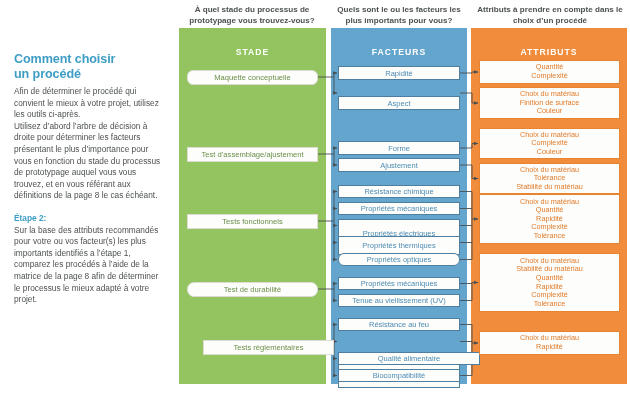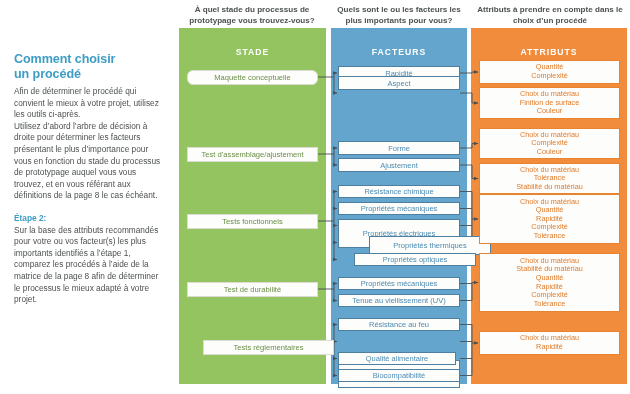--- a/index.html
+++ b/index.html
@@ -217,66 +217,66 @@
   <div id="box-layer">
       <div class="box box-stade" style="left: 187px; width: 131px; top: 69.5px; height: 15px; border-radius: 6px;">
         <span>Maquette conceptuelle</span>
       </div>
       <div class="box box-stade" style="left: 187px; width: 131px; top: 146.5px; height: 15px;">
         <span>Test d’assemblage/ajustement</span>
       </div>
       <div class="box box-stade" style="left: 187px; width: 131px; top: 213.5px; height: 15px;">
         <span>Tests fonctionnels</span>
       </div>
-      <div class="box box-stade" style="left: 187px; width: 131px; top: 281.5px; height: 15px;">
+      <div class="box box-stade" style="left: 187px; width: 131px; top: 281.5px; height: 15px; border-radius: 7px;">
         <span>Test de durabilité</span>
       </div>
       <div class="box box-stade" style="left: 203px; width: 131px; top: 339.5px; height: 15px;">
         <span>Tests réglementaires</span>
       </div>
       <div class="box box-facteur" style="left: 338px; width: 122px; top: 66px; height: 14px;">
         <span>Rapidité</span>
       </div>
-      <div class="box box-facteur" style="left: 338px; width: 122px; top: 76px; height: 14px;">
+      <div class="box box-facteur" style="left: 338px; width: 122px; top: 96px; height: 14px;">
         <span>Aspect</span>
       </div>
       <div class="box box-facteur" style="left: 338px; width: 122px; top: 141px; height: 14px;">
         <span>Forme</span>
       </div>
       <div class="box box-facteur" style="left: 338px; width: 122px; top: 158px; height: 14px;">
         <span>Ajustement</span>
       </div>
       <div class="box box-facteur" style="left: 338px; width: 122px; top: 185px; height: 13px;">
         <span>Résistance chimique</span>
       </div>
       <div class="box box-facteur" style="left: 338px; width: 122px; top: 202px; height: 13px;">
         <span>Propriétés mécaniques</span>
       </div>
       <div class="box box-facteur" style="left: 338px; width: 122px; top: 219px; height: 29px;">
         <span>Propriétés électriques</span>
       </div>
-      <div class="box box-facteur" style="left: 338px; width: 122px; top: 236px; height: 19px; margin-left: 31px;">
+      <div class="box box-facteur" style="left: 338px; width: 122px; top: 236px; height: 19px;">
         <span>Propriétés thermiques</span>
       </div>
-      <div class="box box-facteur" style="left: 354px; width: 122px; top: 253px; height: 13px;">
+      <div class="box box-facteur" style="left: 338px; width: 122px; top: 253px; height: 13px; border-radius: 6px;">
         <span>Propriétés optiques</span>
       </div>
       <div class="box box-facteur" style="left: 338px; width: 122px; top: 277px; height: 13px;">
         <span>Propriétés mécaniques</span>
       </div>
       <div class="box box-facteur" style="left: 338px; width: 122px; top: 294px; height: 13px;">
         <span>Tenue au viellissement (UV)</span>
       </div>
       <div class="box box-facteur" style="left: 338px; width: 122px; top: 318px; height: 13px;">
         <span>Résistance au feu</span>
       </div>
       <div class="box box-facteur" style="left: 338px; width: 122px; top: 335px; height: 28px; margin-top: 25px;">
         <span>Propriétés EMI/RFI</span>
       </div>
-      <div class="box box-facteur" style="left: 338px; width: 118px; top: 352px; height: 13px;">
+      <div class="box box-facteur" style="left: 338px; width: 142px; top: 352px; height: 13px;">
         <span>Qualité alimentaire</span>
       </div>
       <div class="box box-facteur" style="left: 338px; width: 122px; top: 369px; height: 13px;">
         <span>Biocompatibilité</span>
       </div>
       <div class="box box-attribut" style="left: 479px; width: 141px; top: 60px; height: 24px;">
         <span>Quantité<br>Complexité</span>
       </div>
       <div class="box box-attribut" style="left: 479px; width: 141px; top: 87px; height: 32px;">
         <span>Choix du matériau<br>Finition de surface<br>Couleur</span>

